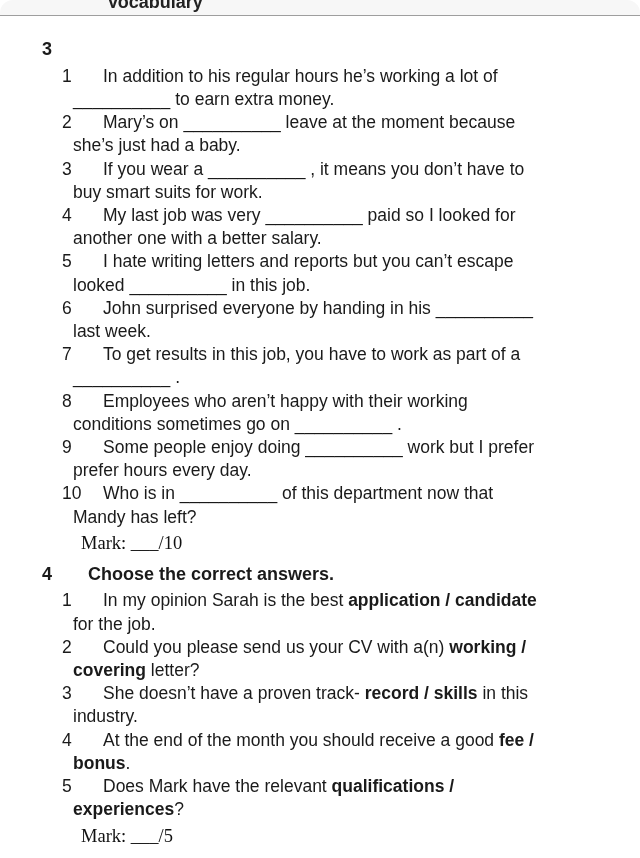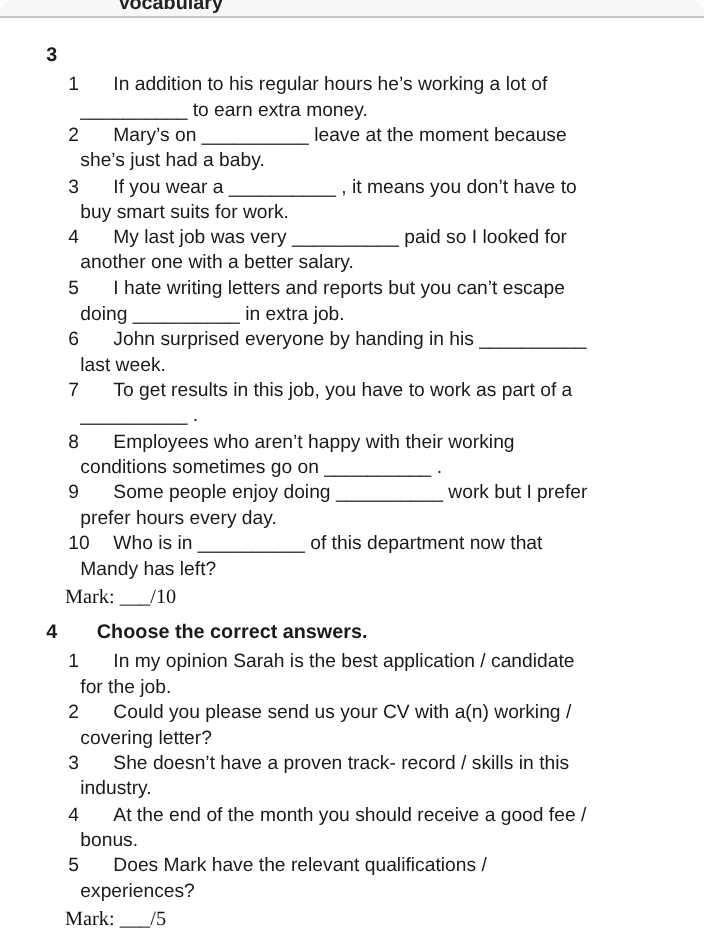--- a/index.html
+++ b/index.html
@@ -57,26 +57,26 @@
     margin-right: 18px;
   }
   .item { position: relative; }
   .item .num {
     position: absolute;
     left: -11px;
     top: 0;
     white-space: nowrap;
   }
   .item-text { text-indent: 30px; }
-  .item-text .b { font-weight: normal; }
+  .item-text .b { font-weight: bold; }
   .mark {
     font-family: "Liberation Serif", serif;
     font-size: 18.5px;
     line-height: 24px;
-    margin-left: 59px;
+    margin-left: 81px;
     margin-top: 2px;
     margin-bottom: 8px;
     color: #111;
   }
   .bottom-heading {
     margin-left: 105px;
     margin-top: 4px;
     font-weight: bold;
     font-size: 18px;
     color: #222;
@@ -108,21 +108,21 @@
           <div class="item">
             <span class="num">3</span>
             <div class="item-text"><span>If you wear a __________ , it means you don’t have to</span><br><span>buy smart suits for work.</span></div>
           </div>
           <div class="item">
             <span class="num">4</span>
             <div class="item-text"><span>My last job was very __________ paid so I looked for</span><br><span>another one with a better salary.</span></div>
           </div>
           <div class="item">
             <span class="num">5</span>
-            <div class="item-text"><span>I hate writing letters and reports but you can’t escape</span><br><span>doing __________ in extra job.</span></div>
+            <div class="item-text"><span>I hate writing letters and reports but you can’t escape</span><br><span>looked __________ in this job.</span></div>
           </div>
           <div class="item">
             <span class="num">6</span>
             <div class="item-text"><span>John surprised everyone by handing in his __________</span><br><span>last week.</span></div>
           </div>
           <div class="item">
             <span class="num">7</span>
             <div class="item-text"><span>To get results in this job, you have to work as part of a</span><br><span>__________ .</span></div>
           </div>
           <div class="item">

